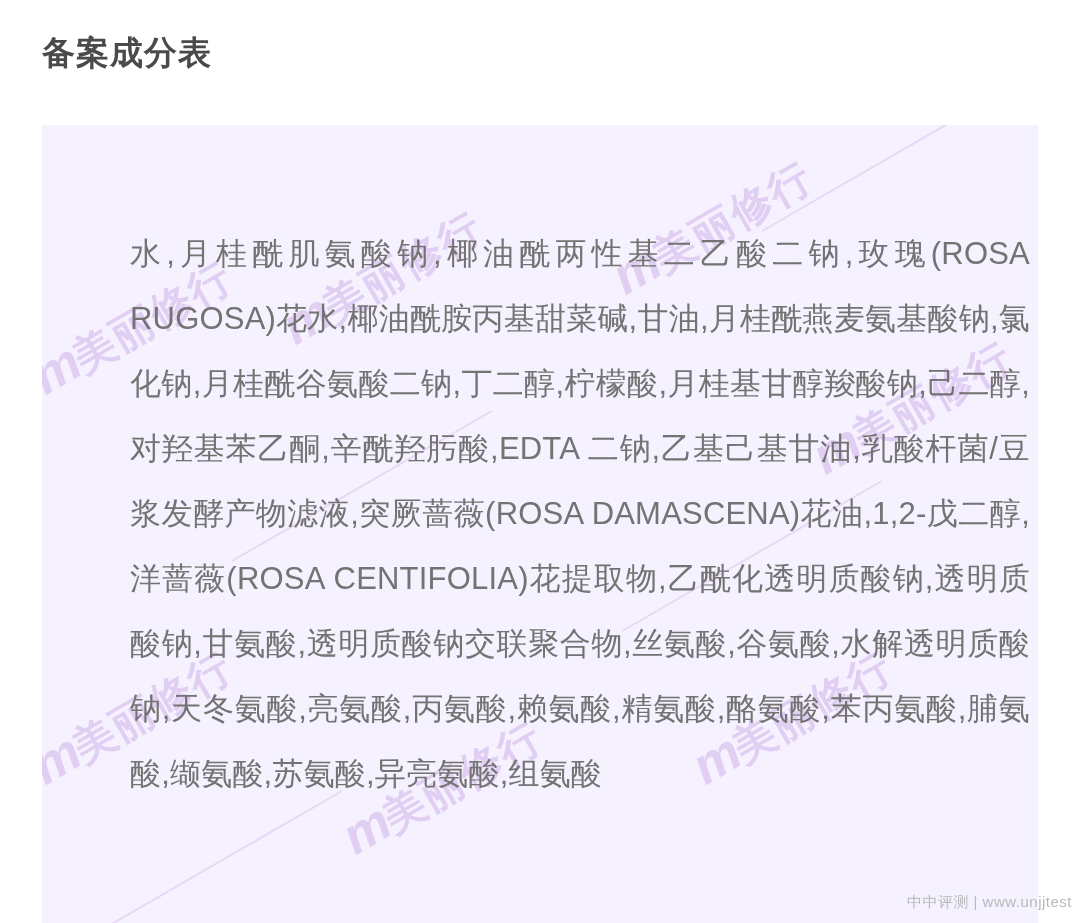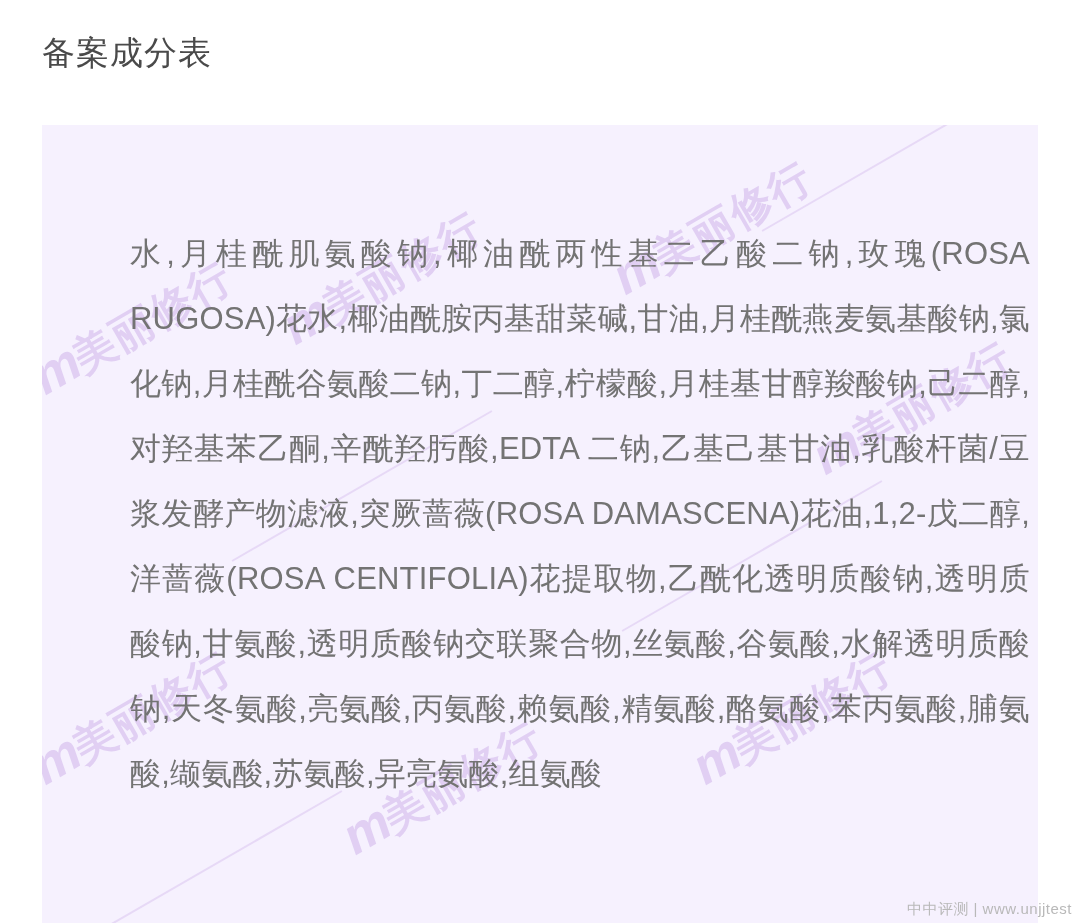--- a/index.html
+++ b/index.html
@@ -20,21 +20,21 @@
     width: 1080px;
     height: 923px;
     box-sizing: border-box;
   }
 
   .section-title {
     position: absolute;
     left: 42px;
     top: 30px;
     font-size: 33px;
-    font-weight: normal;
+    font-weight: bold;
     color: #4a4a4a;
     letter-spacing: 1px;
     line-height: 46px;
   }
 
   .ingredient-card {
     position: absolute;
     left: 42px;
     top: 125px;
     width: 996px;
@@ -86,21 +86,21 @@
     position: absolute;
     width: 300px;
     height: 2px;
     background: rgba(176, 130, 220, 0.22);
     transform: rotate(-30deg);
   }
 
   .footer-note {
     position: absolute;
     right: 8px;
-    bottom: 4px;
+    bottom: 11px;
     font-size: 15px;
     color: #b9b9b9;
     letter-spacing: 0.5px;
     z-index: 5;
   }
 </style>
 </head>
 <body>
 
 <div class="page">

